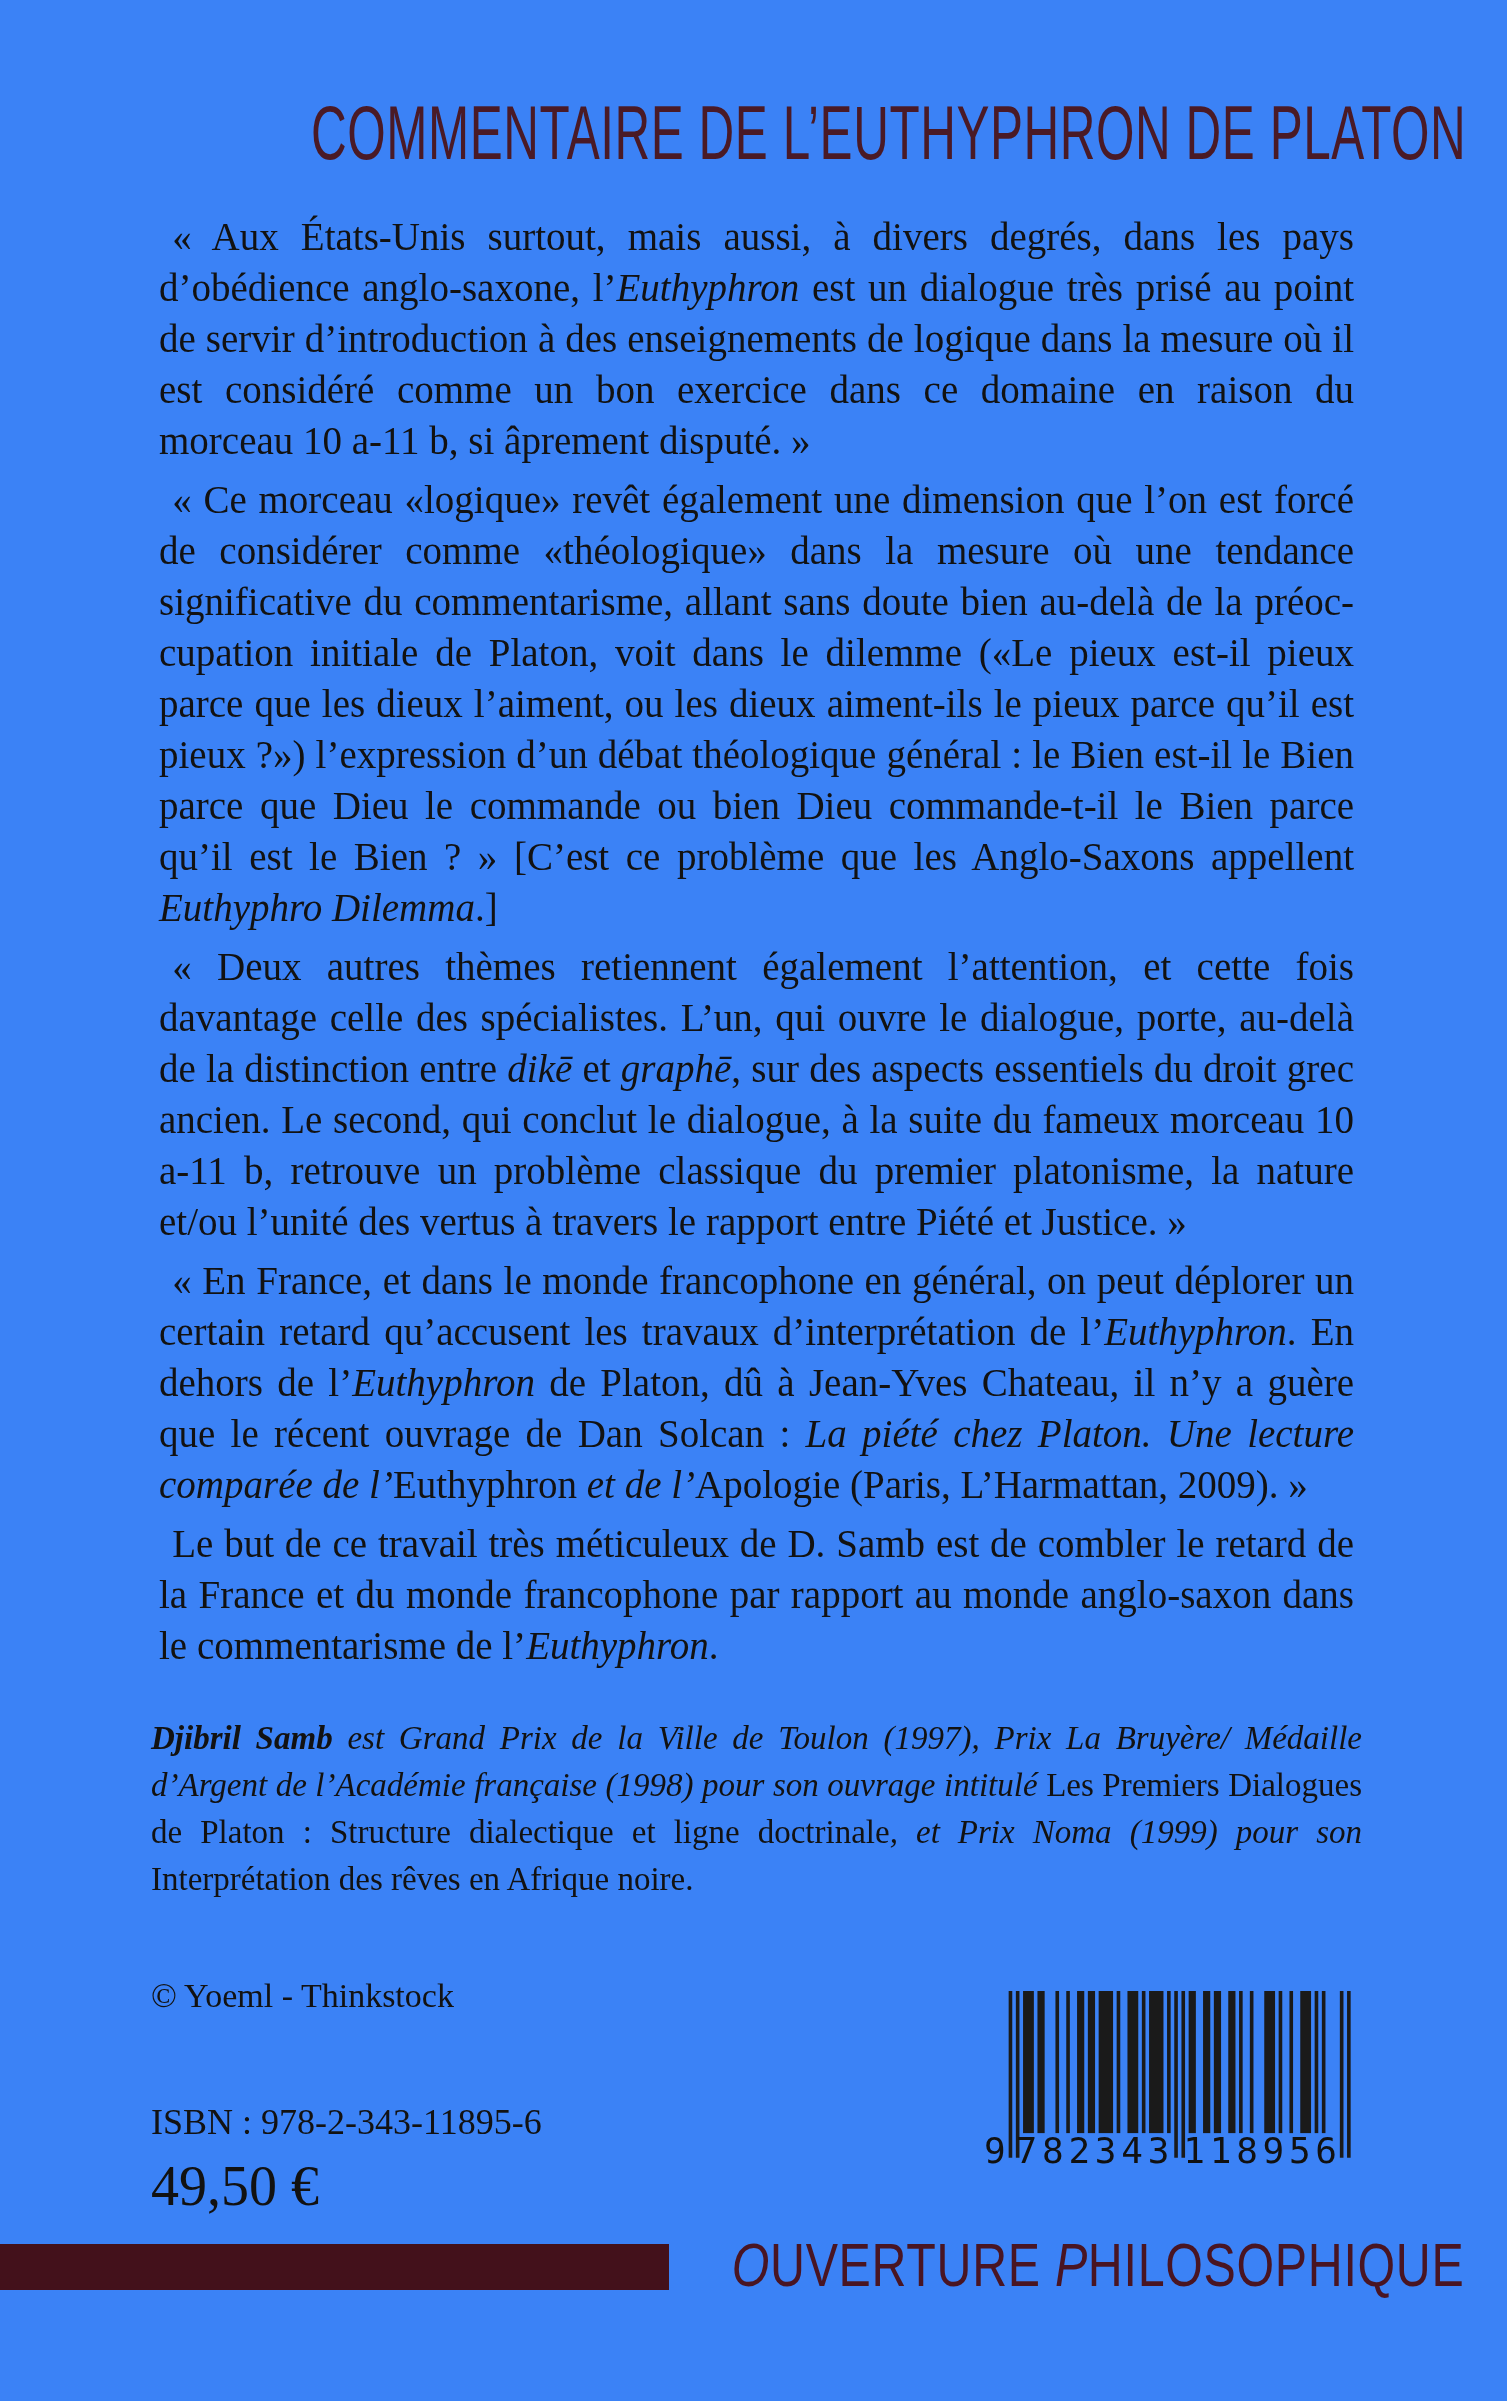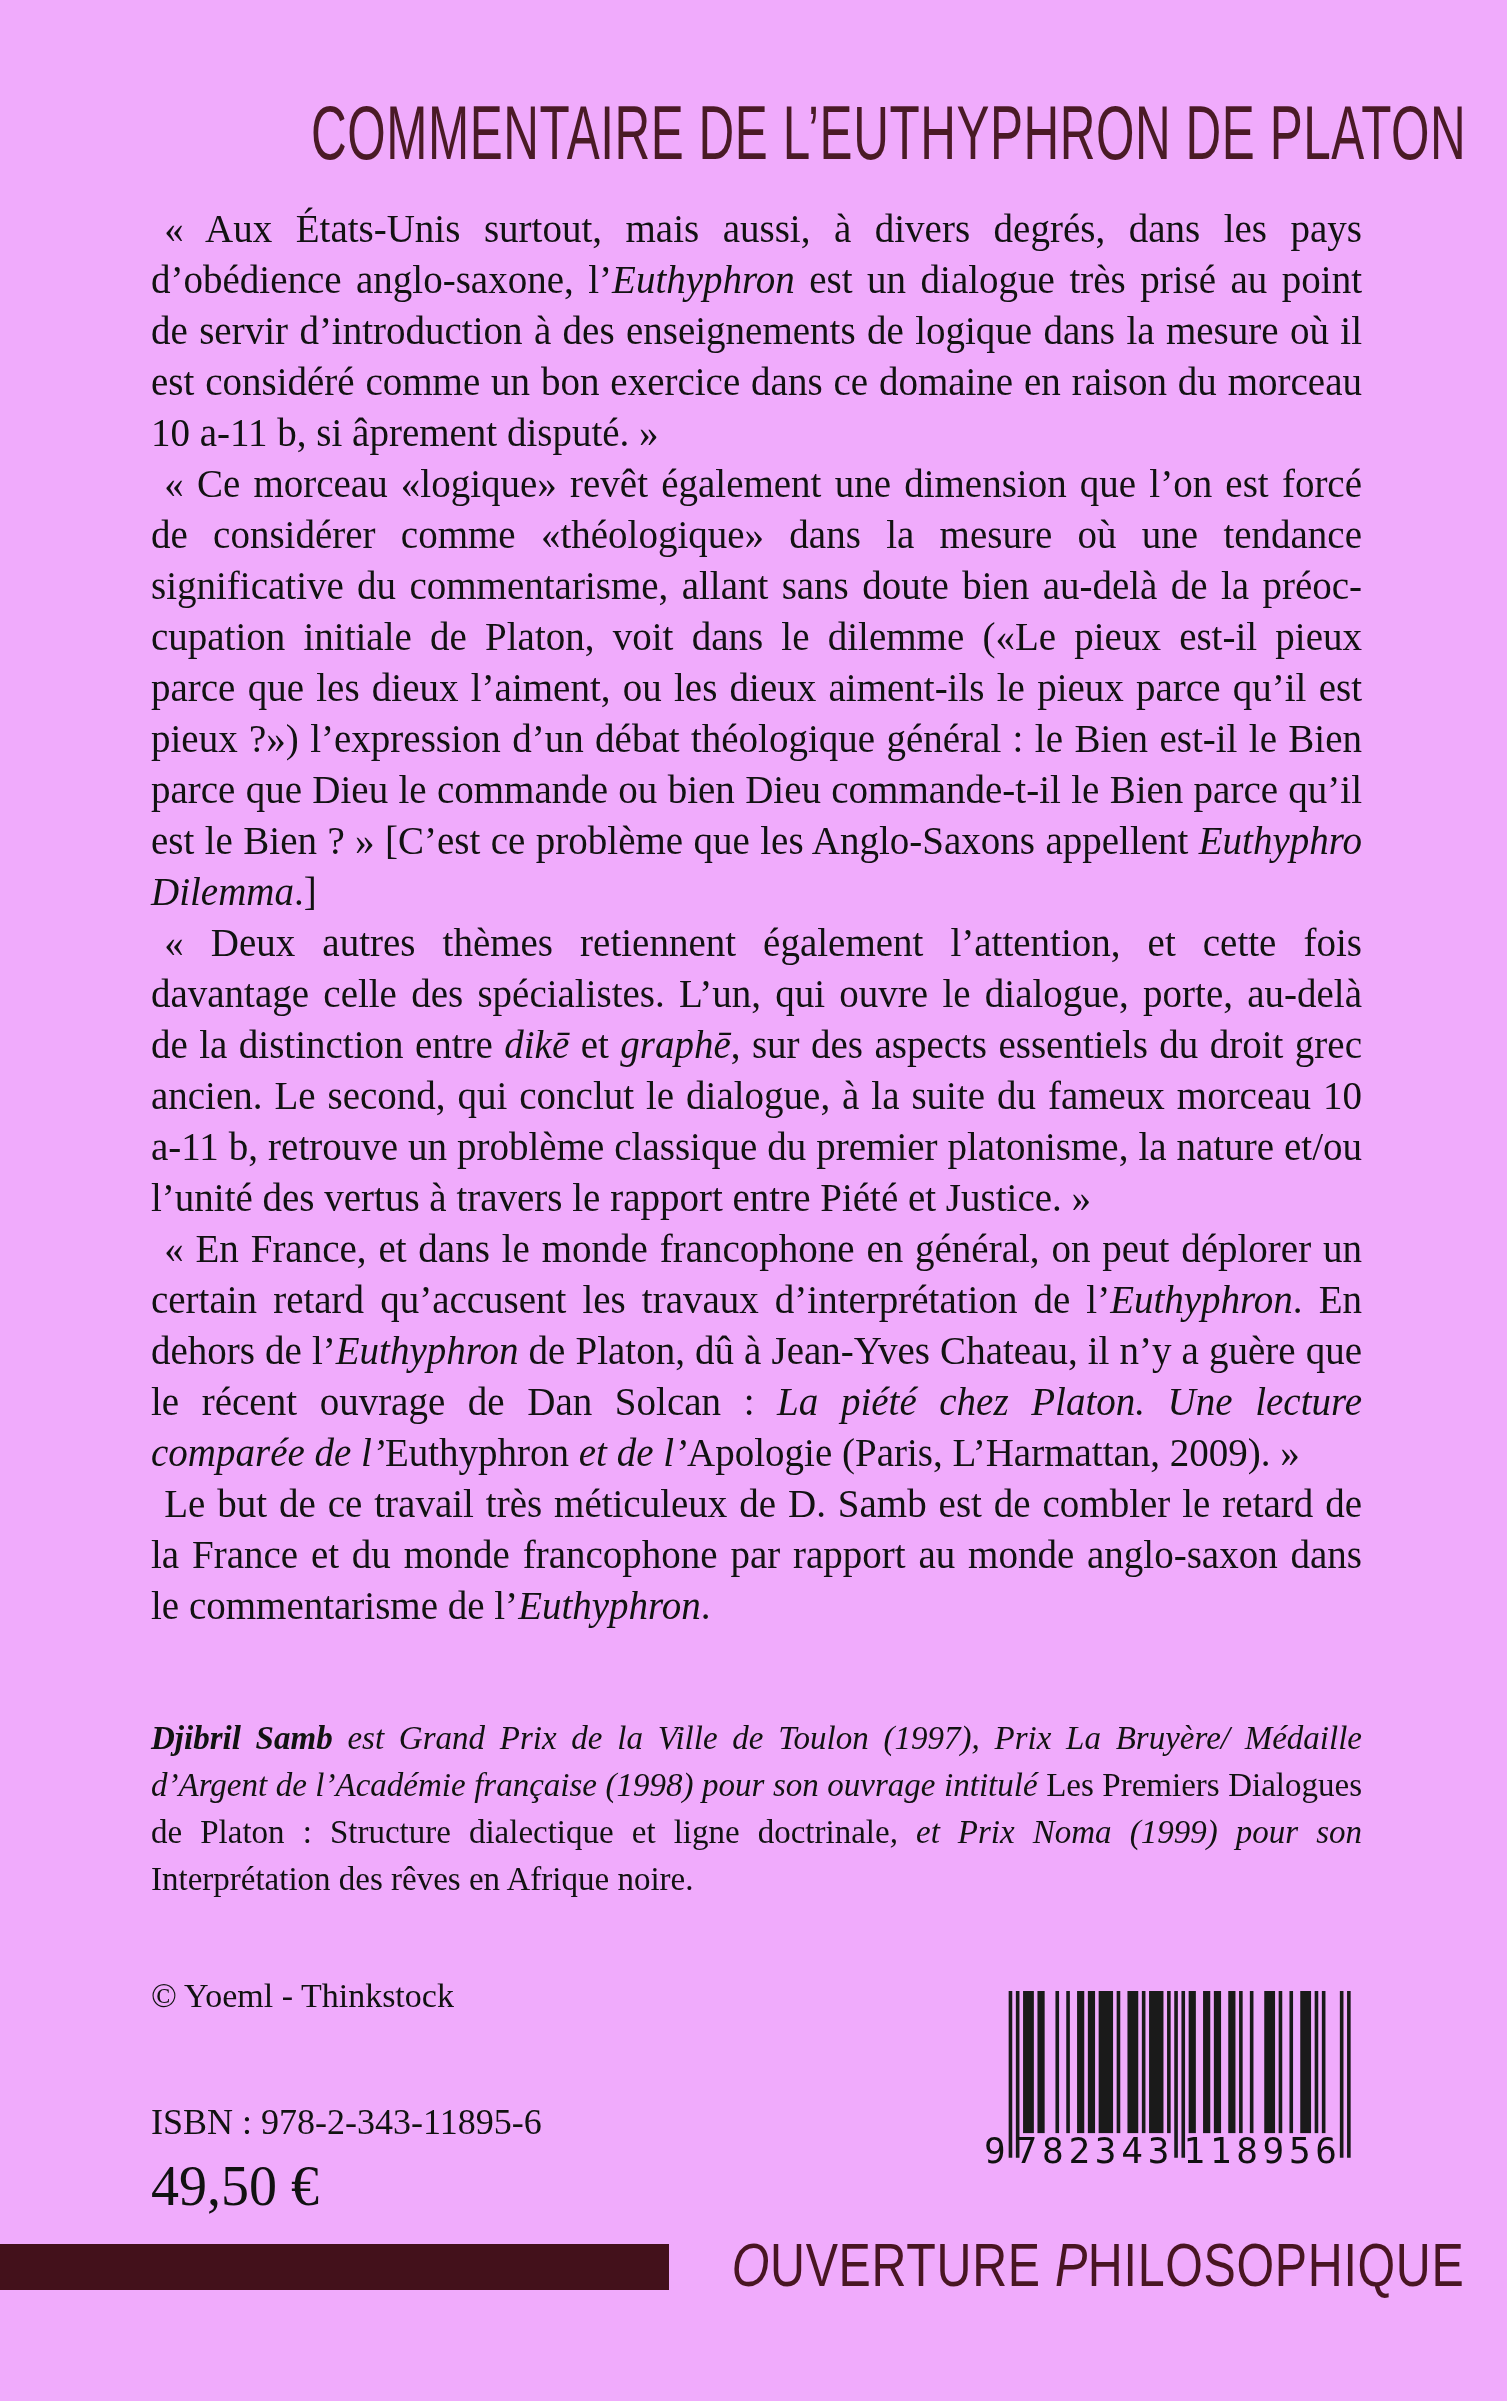--- a/index.html
+++ b/index.html
@@ -1,19 +1,19 @@
 <!DOCTYPE html>
 <html lang="fr" style="font-size:15px"><head>
 <meta charset="utf-8">
 <style>
   html,body{margin:0;padding:0;background:#e8e8e8;}
   .page{
     position:relative;
     width:1508px;height:2402px;
-    background:#f0abfc;
+    background:#3b82f6;
     overflow:hidden;
     font-family:"Liberation Serif","DejaVu Serif",serif;
     color:#121212;
   }
   
   .title-wrap{
     position:absolute;top:95px;left:0;width:100%;
     text-align:center;margin:0;font-weight:400;
   }
   .title-text{
@@ -21,21 +21,21 @@
     font-family:"Liberation Sans","DejaVu Sans",sans-serif;
     font-size:76px;line-height:1;letter-spacing:0.9px;
     color:#4a1a26;white-space:nowrap;
     transform:scaleX(0.65);transform-origin:50% 0;
   }
   
   .body-text{
     position:absolute;left:151px;top:203px;width:1211px;
     font-size:39px;line-height:51px;text-align:justify;
   }
-  .body-text p{margin:0;text-indent:13.2px;}
+  .body-text p{margin:8px;text-indent:13.2px;}
   
   .bio{
     position:absolute;left:151px;top:1715px;width:1211px;
     font-size:33px;line-height:47px;text-align:justify;
     font-style:italic;
   }
   
   .credit{position:absolute;left:151px;top:1974px;font-size:34px;line-height:44px;}
   .isbn{position:absolute;left:151px;top:2101px;font-size:36px;}
   .price{position:absolute;left:151px;top:2154px;font-size:56px;}

